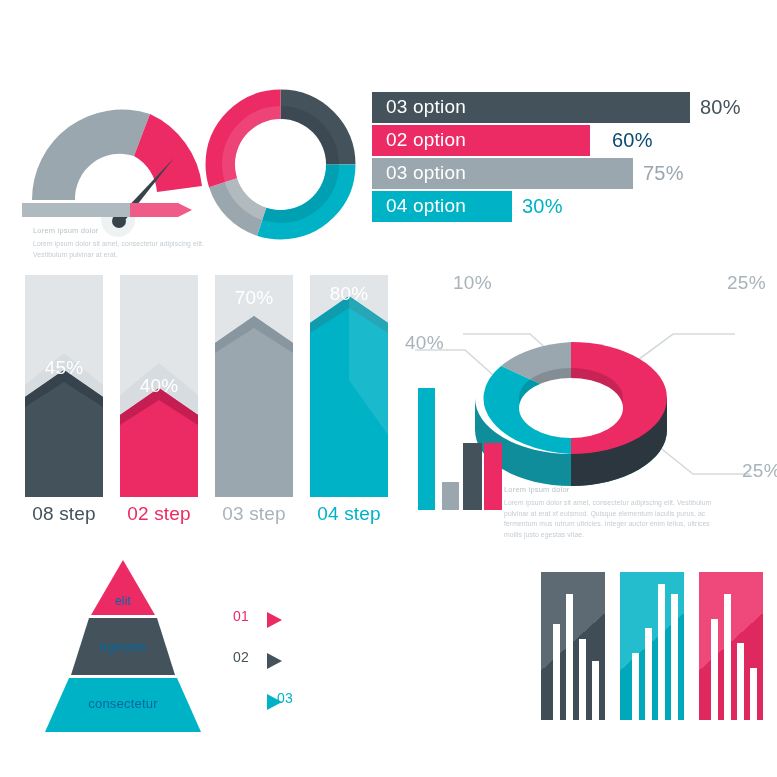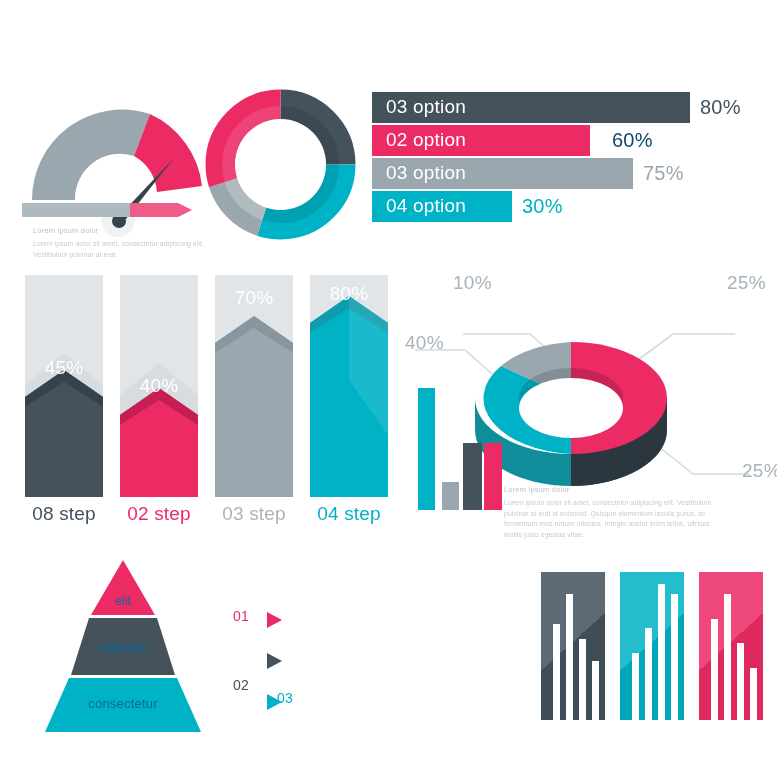--- a/index.html
+++ b/index.html
@@ -314,21 +314,21 @@
   <div class="abs" id="pyr-list">
     <div class="pyr-item">
       <span class="pyr-num" style="color:#ec2a64;">01</span>
       <span class="pyr-arrow">
         <svg width="15" height="16" viewBox="0 0 15 16">
           <polygon points="0,0 15,8 0,16" fill="#ec2a64"></polygon>
         </svg>
       </span>
     </div>
     <div class="pyr-item">
-      <span class="pyr-num" style="color:#44525c;margin-top:28px;">02</span>
+      <span class="pyr-num" style="color:#44525c;">02</span>
       <span class="pyr-arrow">
         <svg width="15" height="16" viewBox="0 0 15 16">
           <polygon points="0,0 15,8 0,16" fill="#44525c"></polygon>
         </svg>
       </span>
     </div>
     <div class="pyr-item">
       <span class="pyr-num" style="color:#00b2c6;margin-left:44px;">03</span>
       <span class="pyr-arrow">
         <svg width="15" height="16" viewBox="0 0 15 16">

